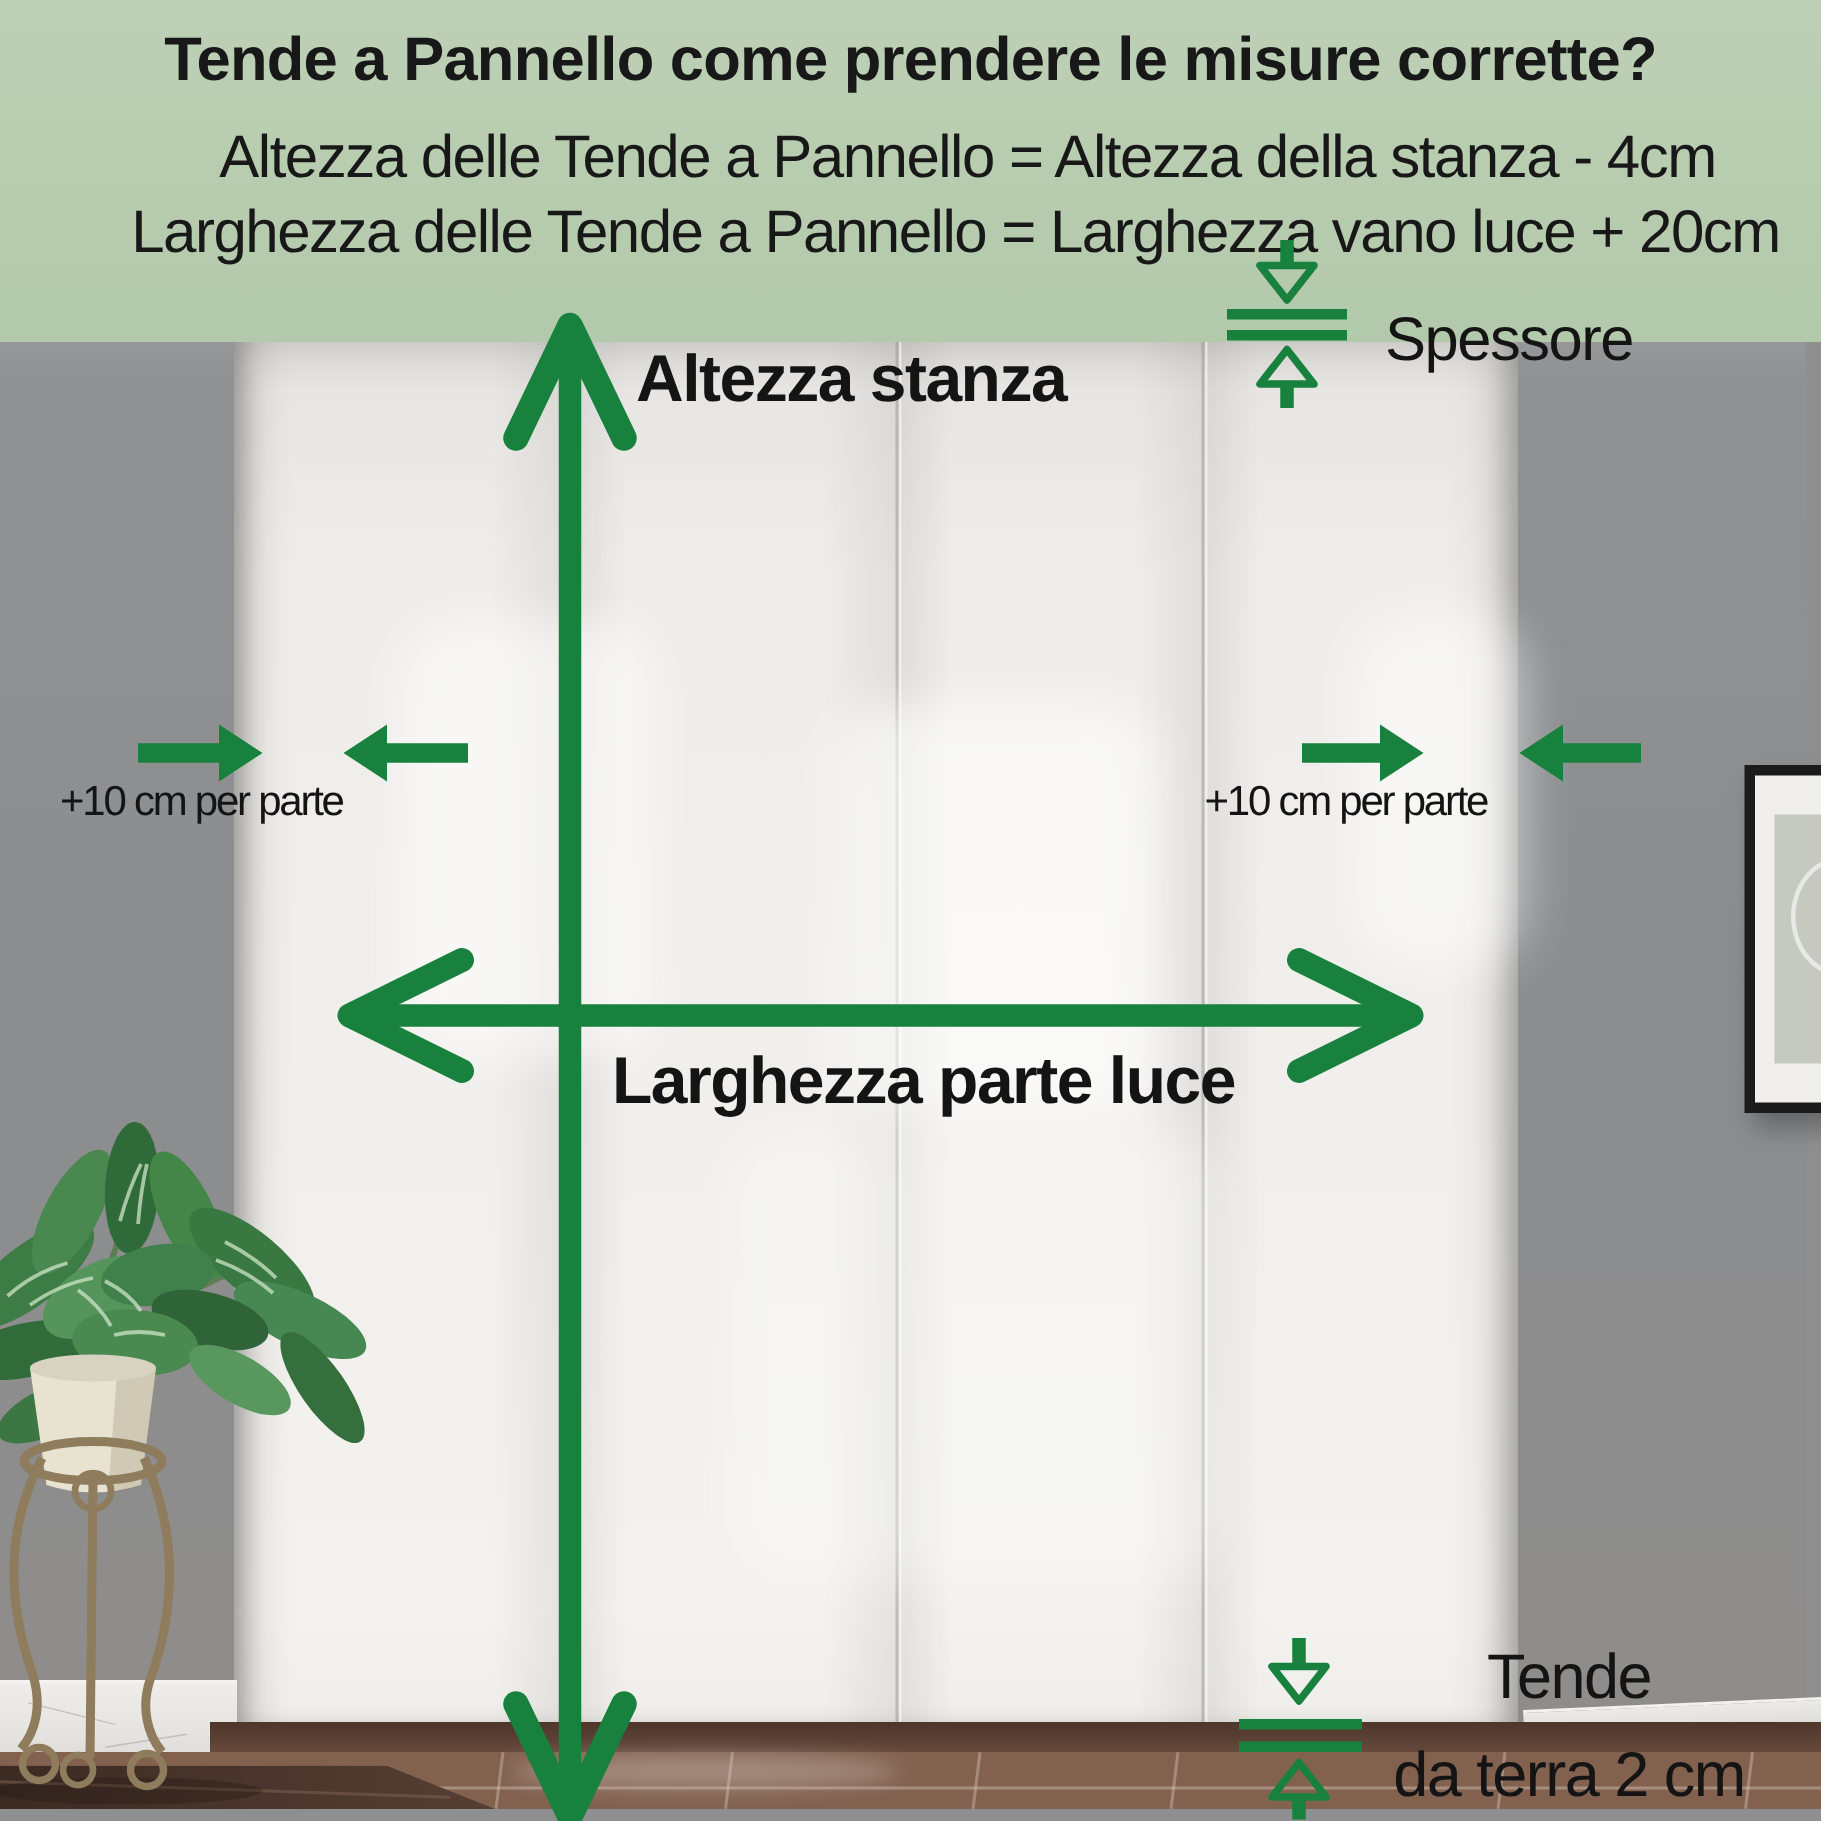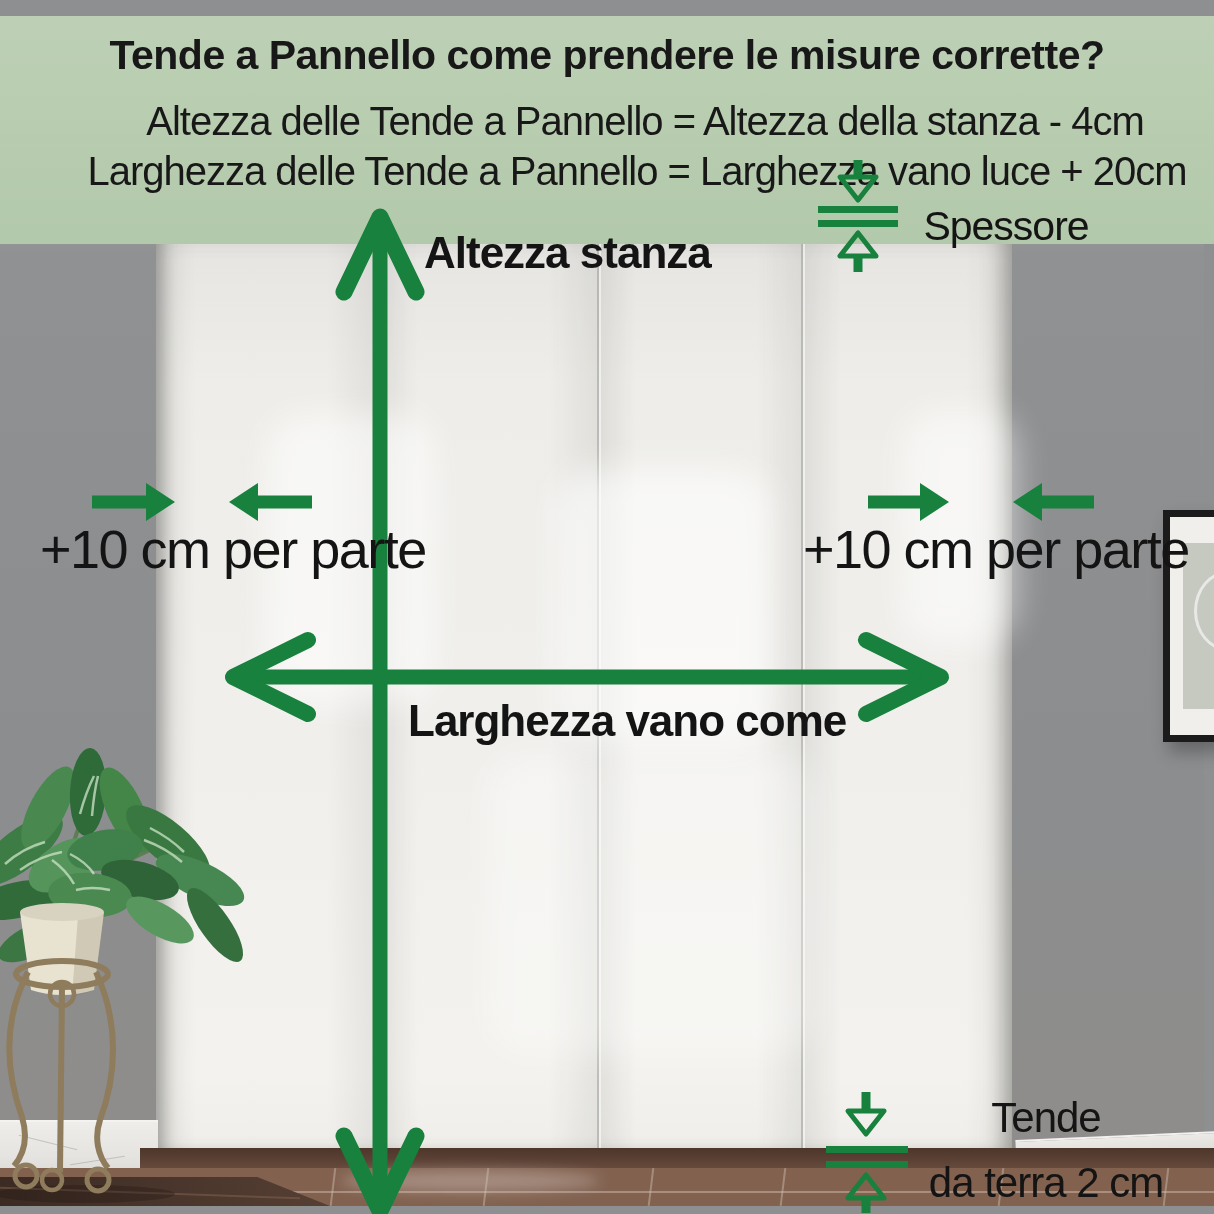--- a/index.html
+++ b/index.html
@@ -1,19 +1,19 @@
 <!DOCTYPE html>
 <html><head>
 <meta charset="utf-8">
 <style>
   html,body{margin:0;padding:0;background:#555;}
   .stage{position:relative;width:1214px;height:1214px;overflow:hidden;
          font-family:"Liberation Sans",sans-serif;background:#8e8f91;}
   
-  .hdr{position:absolute;left:0;top:16px;width:1214px;height:228px;
+  .hdr{position:absolute;left:0;top:0;width:1214px;height:228px;
        background:linear-gradient(180deg,#bdd0b6 0%,#b7ccae 60%,#b3c9ab 100%);
        text-align:center;color:#181818;z-index:30;}
   .hdr-title{position:absolute;left:0;top:16px;width:100%;
        font-size:41px;font-weight:700;letter-spacing:-0.5px;}
   .hdr-f1{position:absolute;left:0;top:83px;width:100%;
        font-size:40px;font-weight:400;letter-spacing:-1px;margin-left:38px;}
   .hdr-f2{position:absolute;left:0;top:133px;width:100%;
        font-size:40px;font-weight:400;letter-spacing:-1px;padding-left:30px;}
   
   .scene{position:absolute;left:0;top:192px;width:1204px;height:1014px;
@@ -64,21 +64,21 @@
        box-shadow:6px 10px 16px rgba(0,0,0,.28);}
   .mat{position:absolute;left:7px;top:7px;right:7px;bottom:7px;background:#f0efeb;}
   .art{position:absolute;left:13px;top:26px;right:-2px;bottom:26px;background:#c6c9c0;}
   .art-circle{position:absolute;right:-30px;top:28px;width:62px;height:74px;border-radius:50%;
        border:3px solid rgba(255,255,255,.6);}
   
   .lbl{position:absolute;color:#141414;white-space:nowrap;z-index:40;}
   .b{font-weight:700;}
   .lbl-altezza{left:424px;top:36px;font-size:44px;letter-spacing:-1px;}
   .lbl-larghezza{left:408px;top:504px;font-size:44px;letter-spacing:-1px;}
-  .lbl-plus{font-size:54px;letter-spacing:-1.5px;}
+  .lbl-plus{font-size:28px;letter-spacing:-1.5px;}
   .lp-left{left:40px;top:326px;}
   .lp-right{left:803px;top:326px;}
   .two-line{text-align:center;font-size:41px;letter-spacing:-1px;line-height:53px;}
   .lbl-track{left:878px;top:8px;width:256px;text-align:center;}
   .lbl-gap{left:898px;top:893px;width:296px;line-height:65px;font-size:42px;}
   
   .ann{position:absolute;left:0;top:0;width:1214px;height:1214px;z-index:35;pointer-events:none;}
 </style>
 </head>
 <body>
@@ -234,21 +234,21 @@
         <rect x="826" y="1146" width="82" height="7" fill="#17813d" stroke="none"></rect>
         <rect x="826" y="1161" width="82" height="7" fill="#17813d" stroke="none"></rect>
         <path d="M848 1198 L884 1198 L866 1175 Z" stroke-width="5"></path>
         <line x1="866" y1="1198" x2="866" y2="1213" stroke-width="9" stroke-linecap="butt"></line>
       </g>
     </g>
   </svg>
 
   <div class="scene" style="background:none;pointer-events:none;">
     <div class="lbl b lbl-altezza">Altezza stanza</div>
-    <div class="lbl b lbl-larghezza">Larghezza vano come</div>
+    <div class="lbl b lbl-larghezza">Larghezza parte luce</div>
     <div class="lbl lbl-plus lp-left">+10 cm per parte</div>
     <div class="lbl lbl-plus lp-right">+10 cm per parte</div>
     <div class="lbl two-line lbl-track">
       <div>Spessore</div>
     </div>
     <div class="lbl two-line lbl-gap">
       <div>Tende</div>
       <div>da terra 2 cm</div>
     </div>
   </div>

